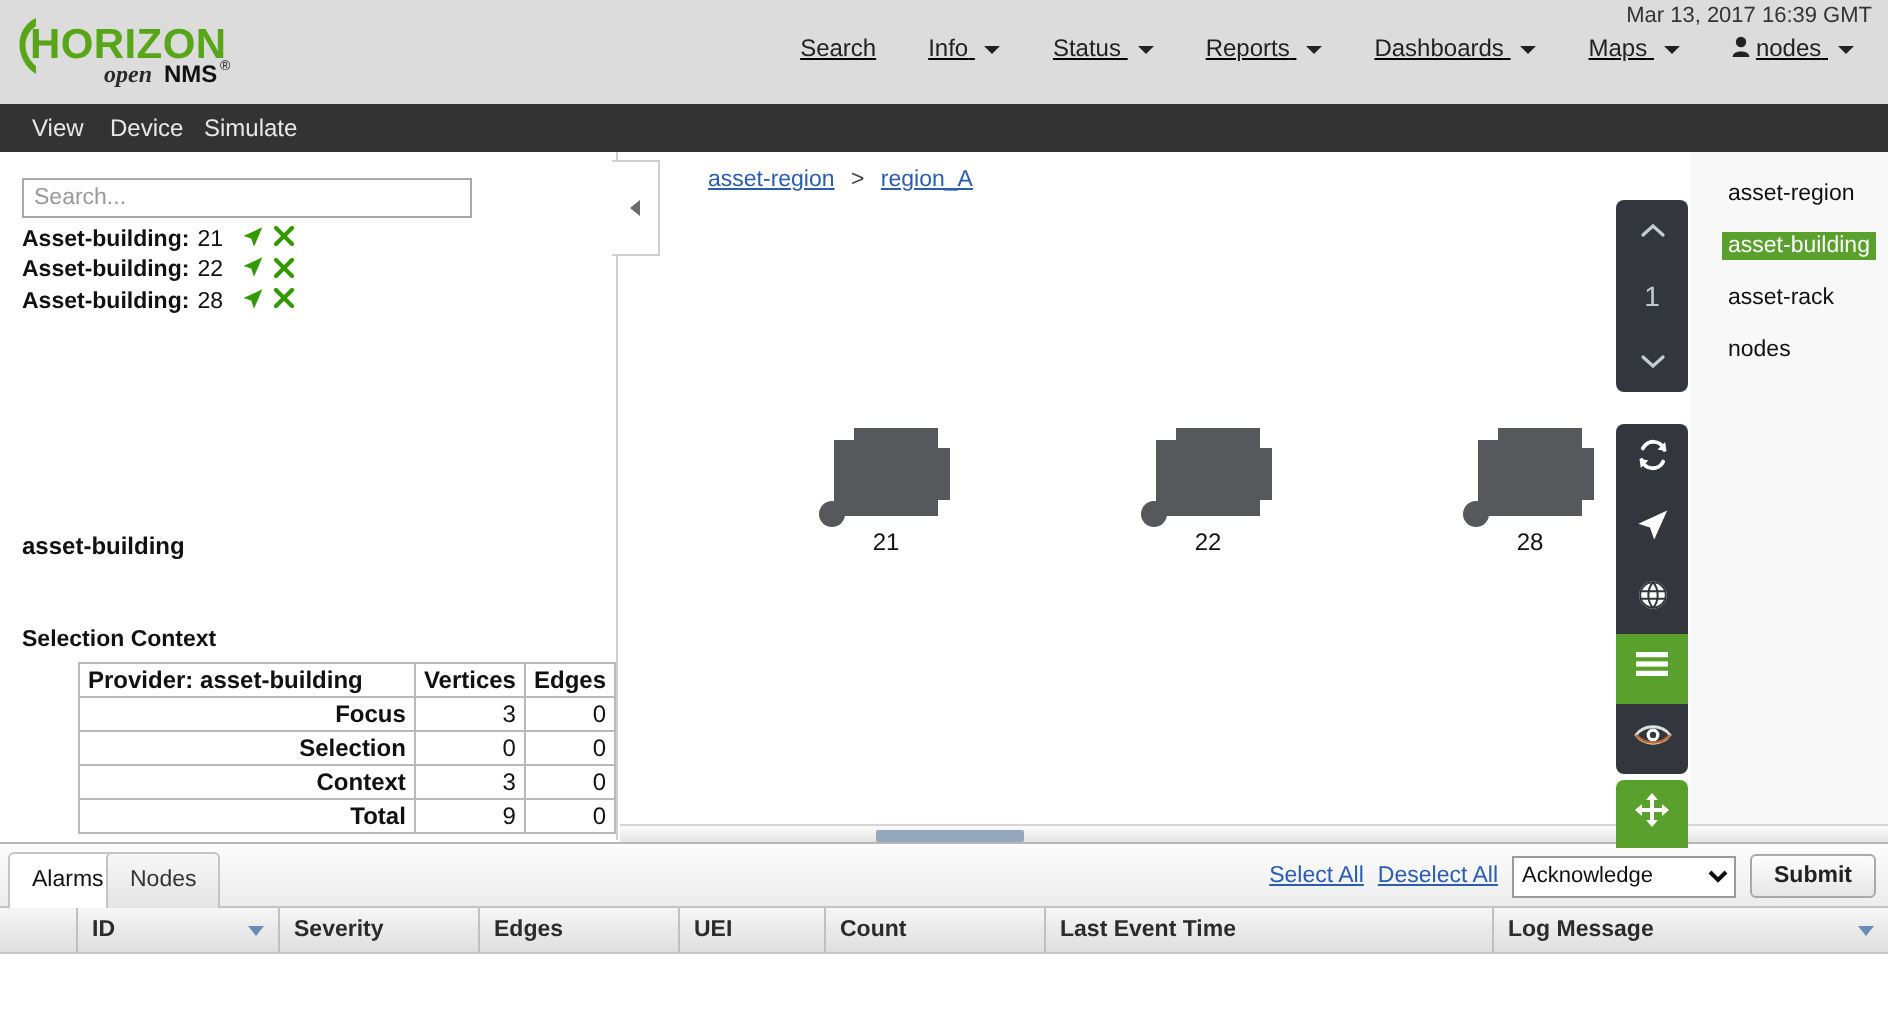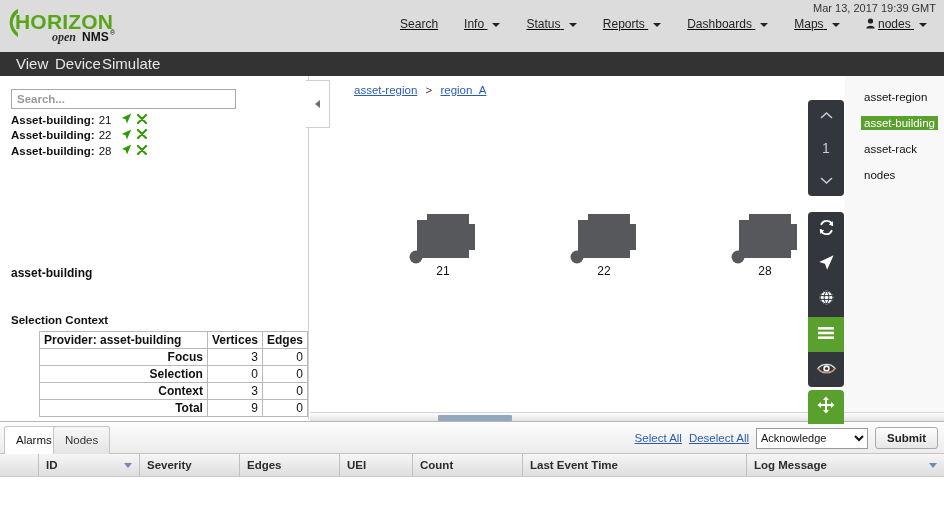--- a/index.html
+++ b/index.html
@@ -45,35 +45,34 @@
     display: inline-block; margin-right: 3px; vertical-align: -1px;
   }
 
   
   .submenu {
     position: absolute; left: 0; top: 52px; width: 944px; height: 24px;
     background: #333333;
   }
   .submenu .mitem {
     position: absolute; top: 0; height: 24px; line-height: 24px;
-    font-size: 15px; color: #e8e8e8; padding: 0 10px; cursor: pointer;
+    font-size: 12px; color: #e8e8e8; padding: 0 10px; cursor: pointer;
   }
 
   
   .leftpanel {
     position: absolute; left: 0; top: 76px; width: 309px; height: 344px;
     background: #ffffff; border-right: 1px solid #d0d0d0;
     overflow: hidden;
   }
   .search-input {
     position: absolute; left: 11px; top: 13px; width: 225px; height: 20px;
     border: 1px solid #a8a8a8; background: #fff;
     font-size: 11.5px; color: #222; padding: 0 5px;
     font-family: "Liberation Sans", sans-serif;
-    font-weight: bold;
   }
   .search-input::placeholder { color: #9a9a9a; }
 
   .focuslist { position: absolute; left: 11px; top: 36px; width: 280px; }
   .focusrow {
     display: flex; align-items: center; height: 15.5px;
     font-size: 11.5px; color: #111; white-space: nowrap;
   }
   .focusrow .lbl { font-weight: bold; }
   .focusrow .val { margin-left: 4px; font-weight: normal; }
@@ -258,21 +257,21 @@
     <div class="logo">
       <svg width="124" height="40" viewBox="0 0 124 40" xmlns="http://www.w3.org/2000/svg">
         <path d="M12 5 C1 10, 1 26, 12 33 L12 29 C5 23, 5 14, 12 9 Z" fill="#58a618"></path>
         <text x="9" y="25" font-family="Liberation Sans, sans-serif" font-size="21" font-weight="bold" fill="#58a618" letter-spacing="0.2">HORIZON</text>
         <text x="46" y="37" font-family="Liberation Serif, serif" font-size="12" font-style="italic" font-weight="bold" fill="#2b2b2b">open</text>
         <text x="76" y="37" font-family="Liberation Sans, sans-serif" font-size="12" font-weight="bold" fill="#111111">NMS</text>
         <text x="104" y="31" font-family="Liberation Sans, sans-serif" font-size="7" fill="#111111">®</text>
       </svg>
     </div>
 
-    <div class="datetime">Mar 13, 2017 19:39 GMT</div>
+    <div class="datetime">Mar 13, 2017 16:39 GMT</div>
 
     <div class="topnav">
       <div class="navitem">
         <span>Search</span>
       </div>
       <div class="navitem">
         <span>Info</span>
         <span class="caret-d"></span>
       </div>
       <div class="navitem">

